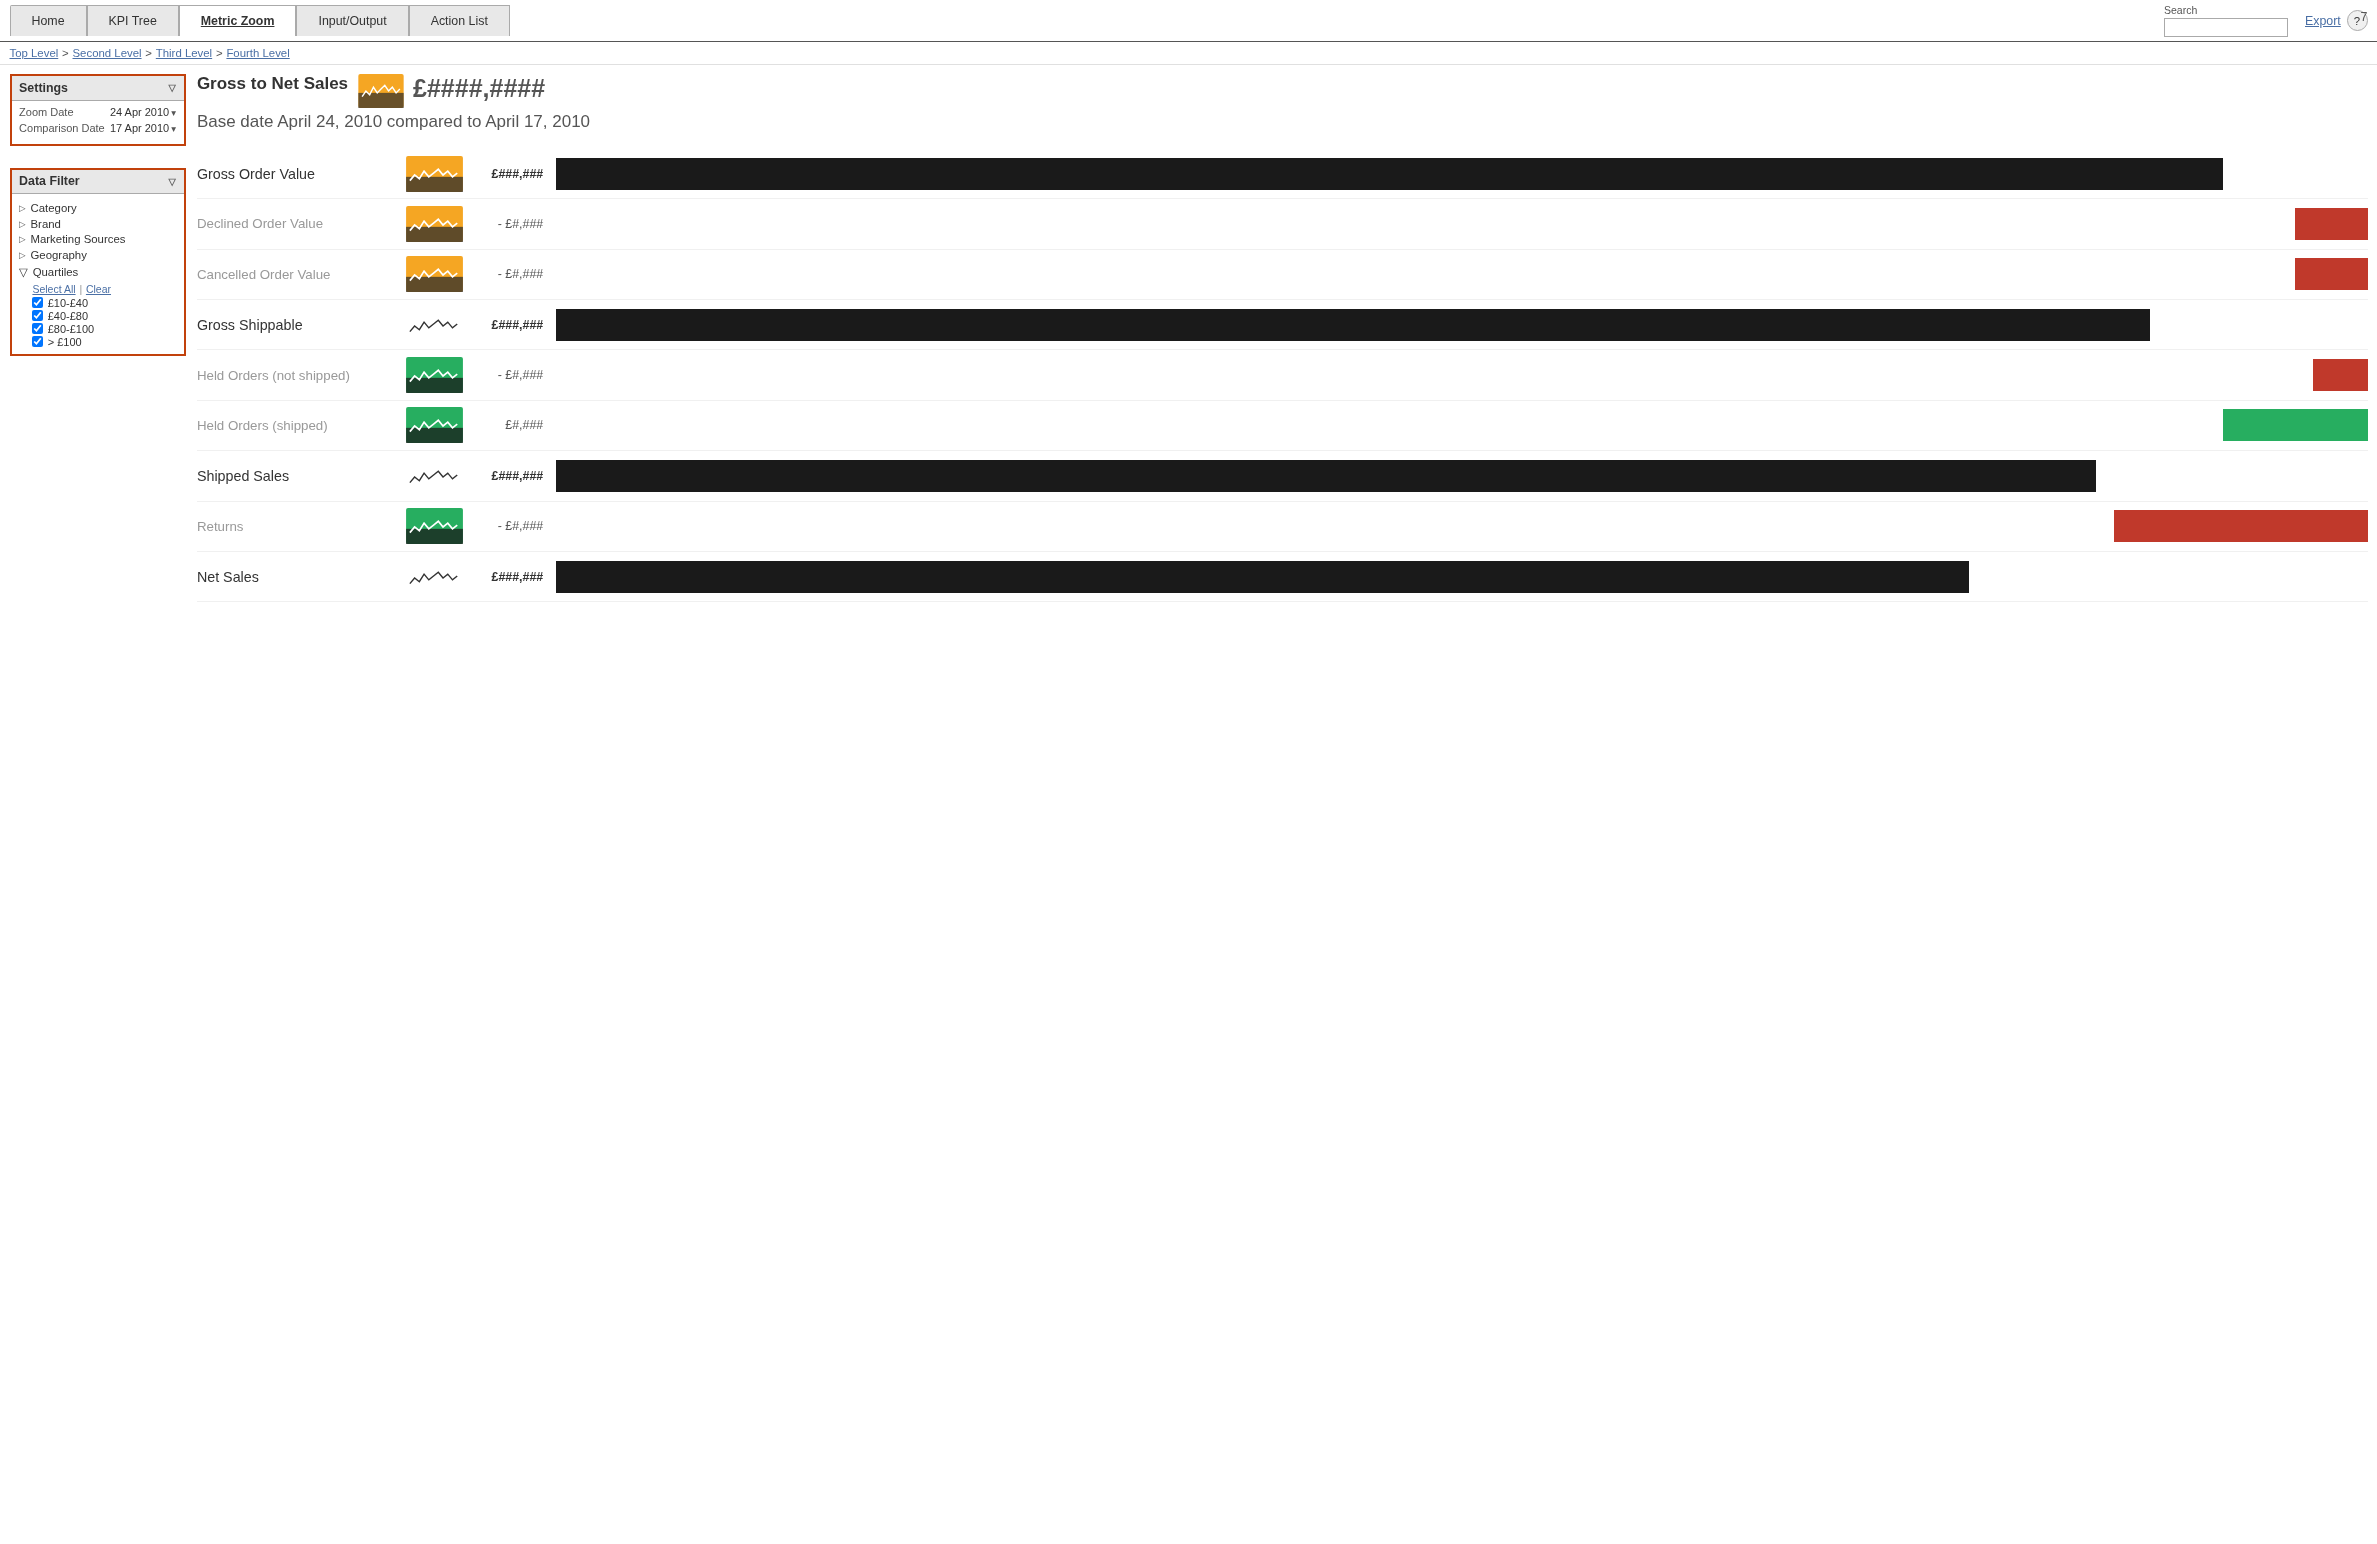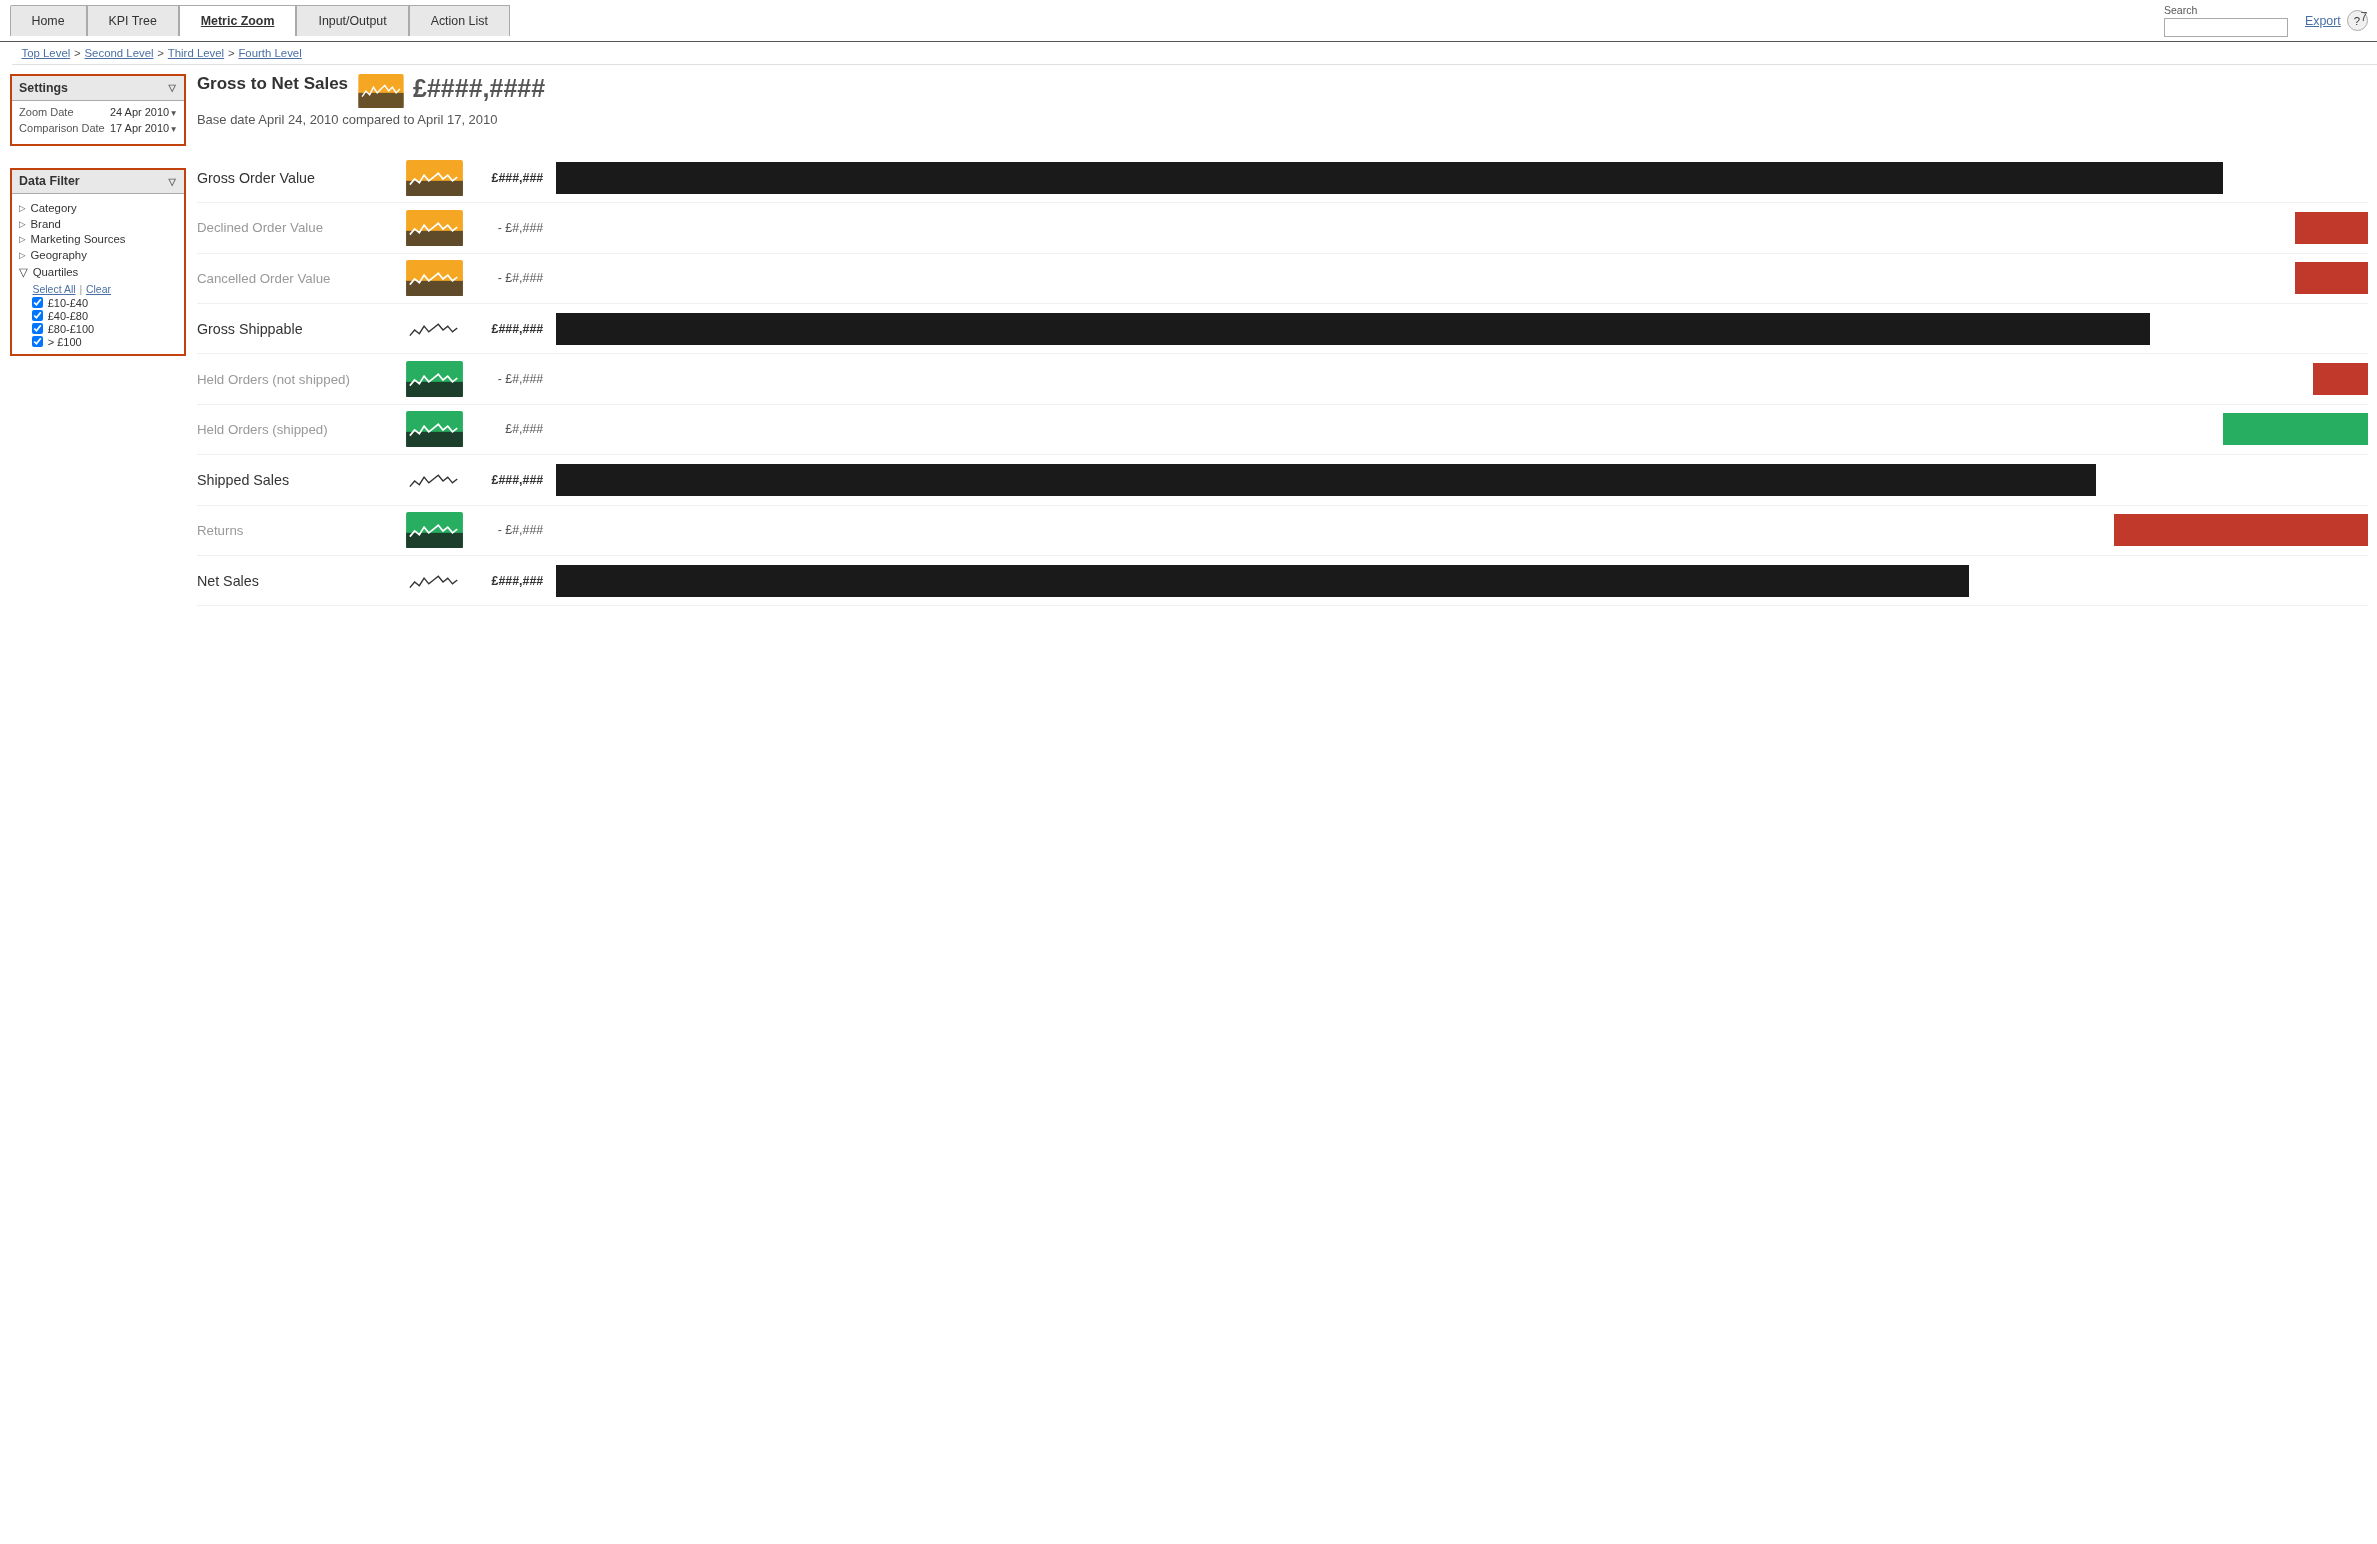--- a/index.html
+++ b/index.html
@@ -70,21 +70,20 @@
     }
 
     
     .breadcrumb {
       padding: 4.8px 9.5px;
       font-size: 11.4px;
       display: flex;
       align-items: center;
       gap: 3.8px;
       border-bottom: 1px solid #e0e0e0;
-      margin-left: 12px;
     }
     .breadcrumb a { color: #4a6fa5; text-decoration: underline; cursor: pointer; }
     .breadcrumb .sep { color: #555; }
 
     
     .main-layout {
       display: flex;
       padding: 9.5px;
       gap: 11.4px;
     }
@@ -168,21 +167,21 @@
     .title-sparkline {
       width: 46px; height: 34px;
       flex-shrink: 0;
       position: relative;
     }
     .title-value {
       font-size: 25px;
       font-weight: bold;
       color: #555;
     }
-    .subtitle { font-size: 13px; color: #555; margin-bottom: 26px; }
+    .subtitle { font-size: 17px; color: #555; margin-bottom: 17px; }
 
     
     .metrics-table { width: 100%; }
     .metric-row {
       display: flex;
       align-items: center;
       padding: 6.7px 0;
       border-bottom: 1px solid #f0f0f0;
     }
     .metric-name {

